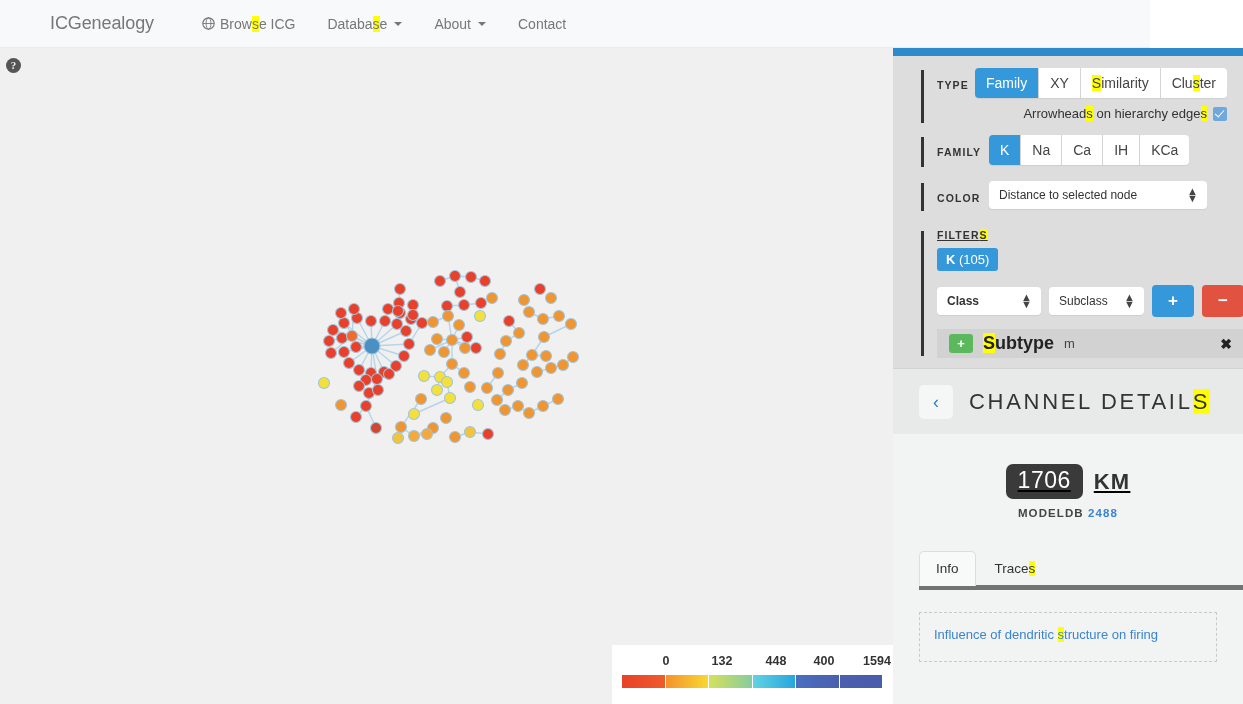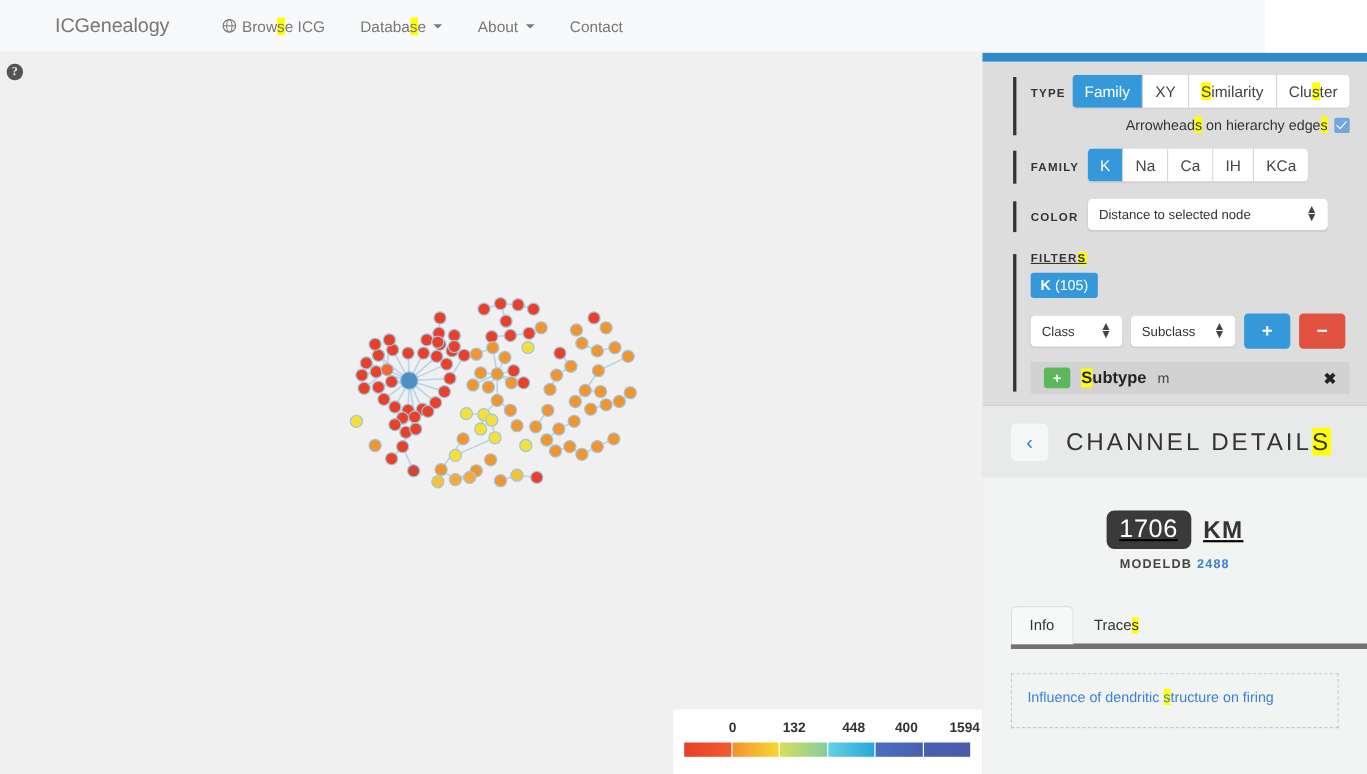--- a/index.html
+++ b/index.html
@@ -144,21 +144,21 @@
 
   .filter-item {
     margin-top: 12px; background: #d2d2d2; height: 29px;
     display: flex; align-items: center; padding: 0 12px 0 12px; gap: 10px;
   }
   .mini-plus {
     background: #5cb85c; color: #ffffff; width: 24px; height: 19px;
     border-radius: 3px; font-size: 13px; line-height: 19px;
     text-align: center; cursor: pointer; flex: none; font-weight: bold;
   }
-  .fi-name { font-size: 15px; font-weight: bold; color: #222222; }
+  .fi-name { font-size: 18px; font-weight: bold; color: #222222; }
   .fi-val { font-size: 13px; color: #444444; }
   .fi-x {
     margin-left: auto; font-size: 14px; color: #222222;
     cursor: pointer; font-weight: bold;
   }
 
   
   .details-header {
     background: #e8eaea; height: 66px; display: flex; align-items: center;
     padding-left: 26px; gap: 16px; border-top: 1px solid #d2d2d2;
@@ -489,21 +489,21 @@
       </div>
     </div>
 
     <div class="ctrl-row">
       <div class="ctrl-tick" style="height:125px;"></div>
       <div class="ctrl-body" style="padding-left:16px;">
         <div class="filters-head" id="filters-head">FILTER<span class="hl">S</span></div>
         <span class="tag" id="filter-tag"><b>K</b> (105)</span>
         <div class="filter-controls">
           <div class="sel-wrap">
-            <div class="sel" style="width:83px;">Class</div>
+            <div class="sel" style="width:104px;font-weight:bold;">Class</div>
             <span class="updown">▲<br>▼</span>
           </div>
           <div class="sel-wrap">
             <div class="sel" style="width:95px;">Subclass</div>
             <span class="updown">▲<br>▼</span>
           </div>
           <button class="btn-sq btn-add">+</button>
           <button class="btn-sq btn-rem">−</button>
         </div>
         <div id="filter-items">

